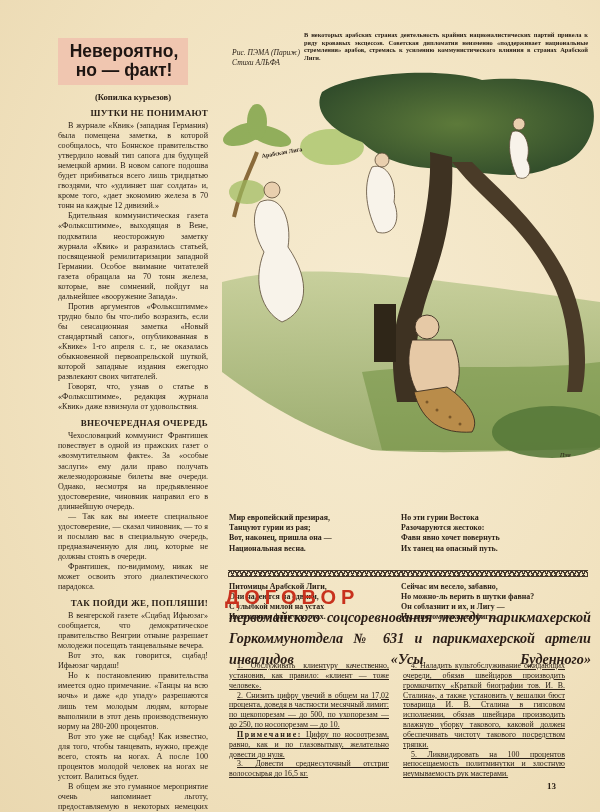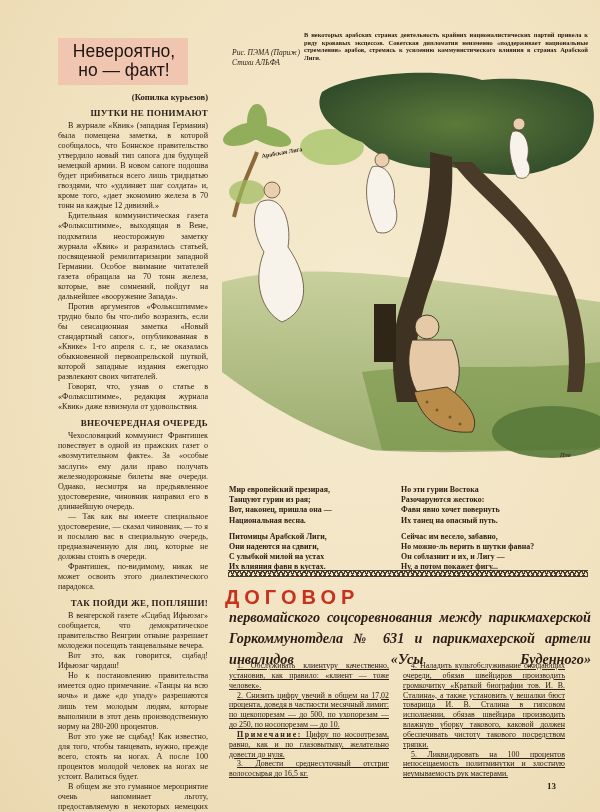--- a/index.html
+++ b/index.html
@@ -9,37 +9,37 @@
     font-family: "Liberation Serif", "DejaVu Serif", serif;
     color: #2b2118;
     position: relative;
   }
   .page { position: absolute; inset: 0; background: radial-gradient(ellipse at 60% 40%, #f6ebd0 0%, #f1e2bf 60%, #ead8b0 100%); }
 
   
   .left-col { position: absolute; left: 58px; top: 38px; width: 150px; }
   .title-box {
     background: #f0c6b0; width: 130px; margin-left: 0; padding: 4px 6px 5px 8px;
-    font-family: "Liberation Sans", "DejaVu Sans", sans-serif; font-weight: normal;
+    font-family: "Liberation Sans", "DejaVu Sans", sans-serif; font-weight: bold;
     font-size: 17.5px; line-height: 19px; color: #1e1512; text-align: center;
   }
   .title-box span { display: block; }
-  .subtitle { text-align: right; font-size: 8.6px; font-weight: bold; margin-top: 7px; }
+  .subtitle { text-align: center; font-size: 8.6px; font-weight: bold; margin-top: 7px; }
   .sec-head { text-align: right; font-size: 9px; font-weight: bold; letter-spacing: 0.3px; margin: 6px 0 3px; }
   .body-text { font-size: 8.1px; line-height: 10.05px; text-align: justify; }
   .body-text p { text-indent: 10px; }
 
   
   .credit { position: absolute; left: 232px; top: 48px; font-size: 7.6px; font-style: italic; line-height: 10px; }
   .caption { position: absolute; left: 304px; top: 31px; width: 284px; font-size: 6.4px; font-weight: bold; line-height: 7.6px; text-align: justify; }
   .cartoon { position: absolute; left: 222px; top: 72px; width: 378px; height: 402px; }
 
   
   .poem { position: absolute; top: 485px; font-size: 7.9px; font-weight: bold; line-height: 10.2px; }
-  .poem .stanza { margin-bottom: 6px; }
+  .poem .stanza { margin-bottom: 6px; margin-top: 28px; }
   .poem-left { left: 229px; }
   .poem-right { left: 401px; }
 
   .ornament {
     position: absolute; left: 228px; top: 570px; width: 360px; height: 7px;
     background:
       repeating-linear-gradient(60deg, #2b1f15 0 1.4px, transparent 1.4px 4px),
       repeating-linear-gradient(-60deg, #2b1f15 0 1.4px, transparent 1.4px 4px);
     border-top: 1px solid #2b1f15; border-bottom: 1px solid #2b1f15; opacity: .85;
   }

